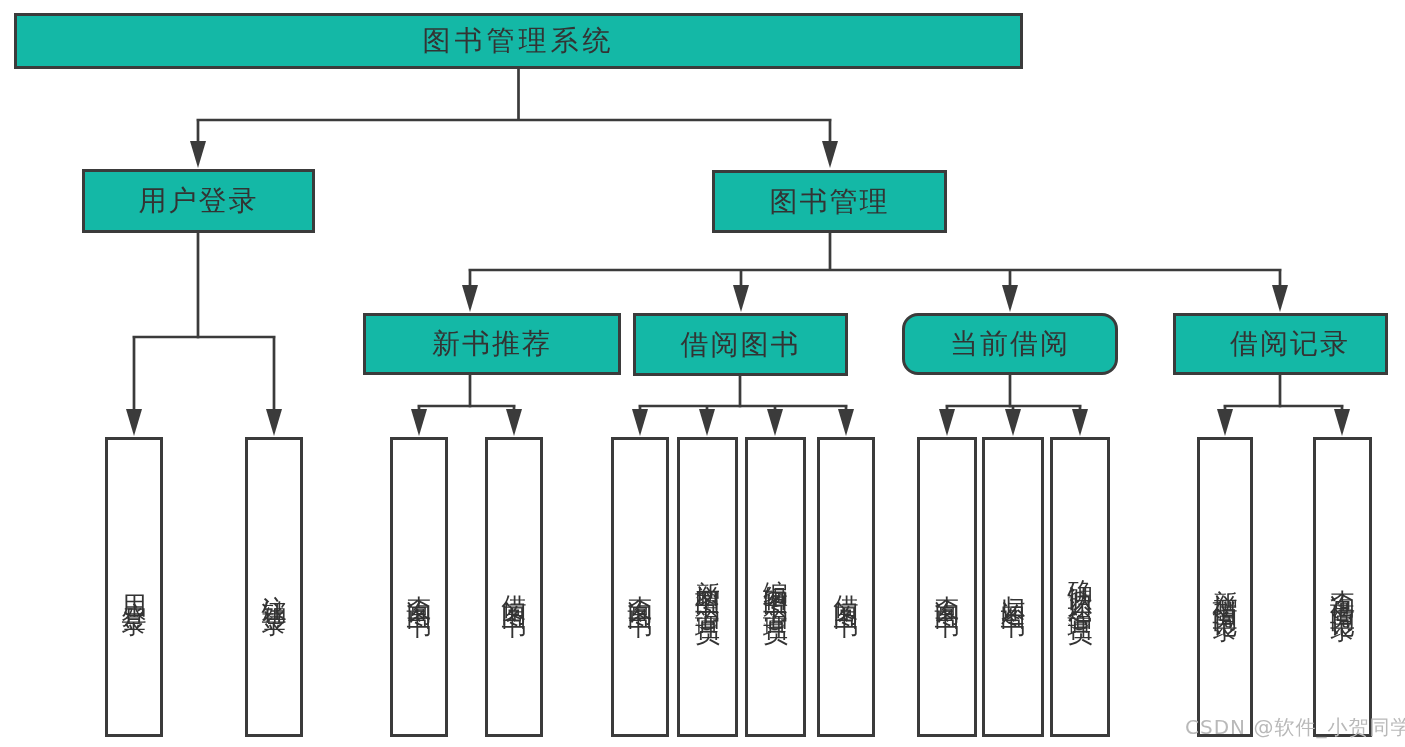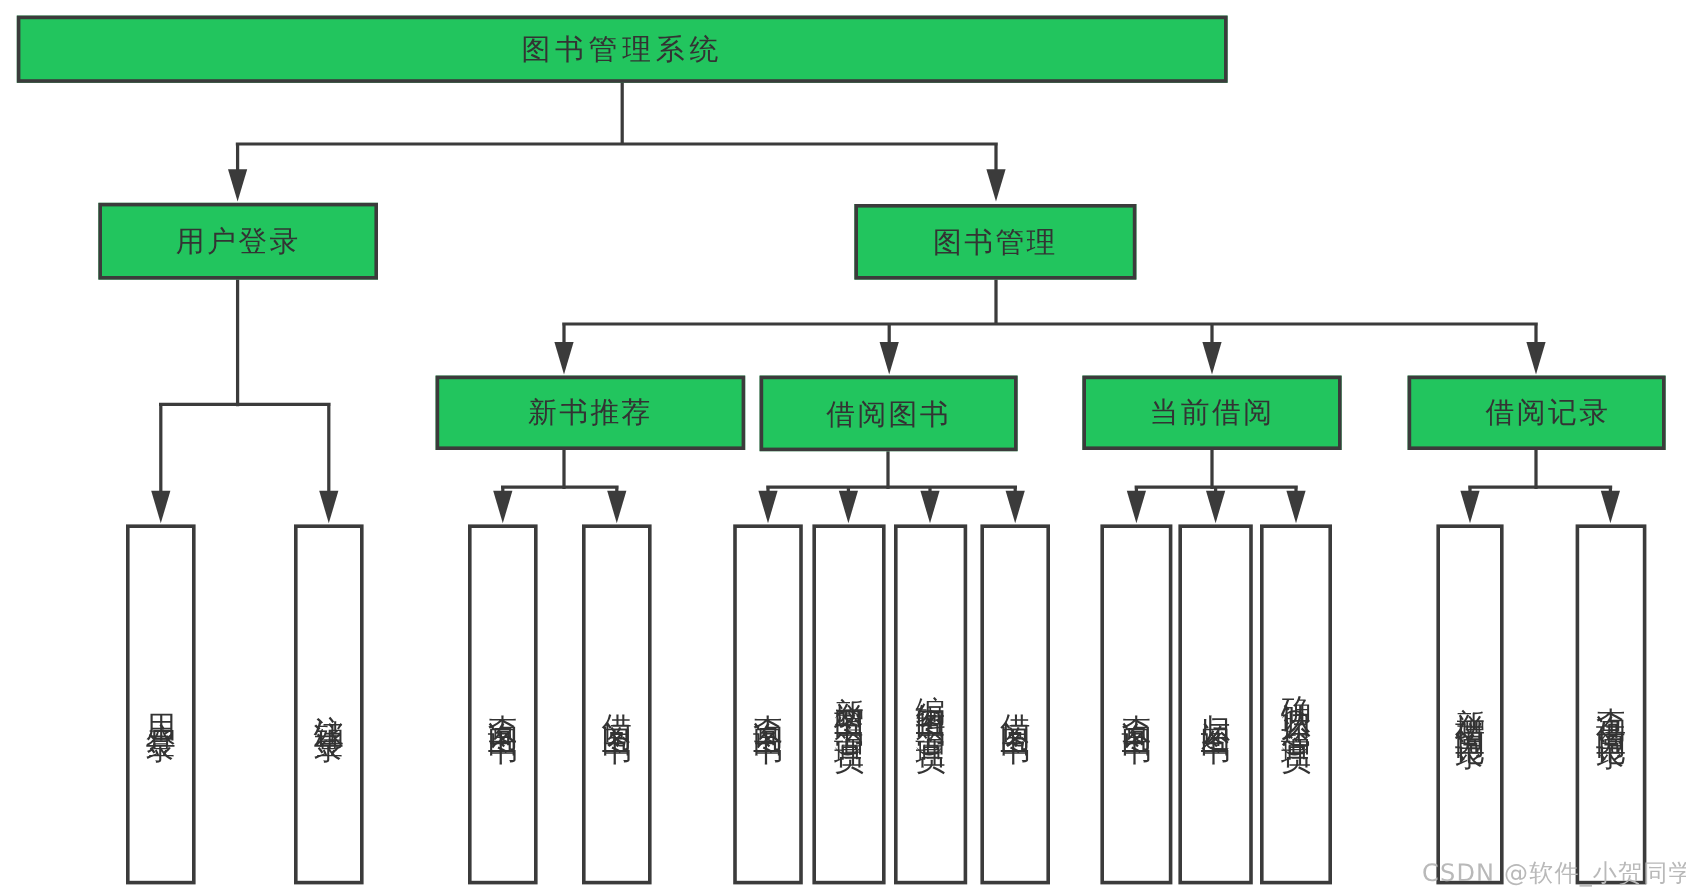--- a/index.html
+++ b/index.html
@@ -22,25 +22,25 @@
     left: 0;
     top: 0;
     width: 1405px;
     height: 747px;
     pointer-events: none;
   }
   .hbox {
     position: absolute;
     box-sizing: border-box;
     border: 3px solid #3b3b3b;
-    background: #22c55e;
+    background: #14b8a6;
     display: flex;
     align-items: center;
     justify-content: center;
-    font-size: 24px;
+    font-size: 28px;
     letter-spacing: 2px;
     color: #333333;
     white-space: nowrap;
   }
   .root-box {
     letter-spacing: 4px;
   }
   .leaf {
     position: absolute;
     top: 437px;
@@ -110,21 +110,21 @@
     </g>
   </svg>
 
   <div class="hbox root-box" style="left:14px; top:13px; width:1009px; height:56px;">图书管理系统</div>
 
   <div class="hbox" style="left:82px; top:169px; width:233px; height:64px;">用户登录</div>
   <div class="hbox" style="left:712px; top:170px; width:235px; height:63px;">图书管理</div>
 
   <div class="hbox" style="left:363px; top:313px; width:258px; height:62px;">新书推荐</div>
   <div class="hbox" style="left:633px; top:313px; width:215px; height:63px;">借阅图书</div>
-  <div class="hbox" style="left:902px; top:313px; width:216px; height:62px;">当前借阅</div>
+  <div class="hbox" style="left:902px; top:313px; width:216px; height:62px;border-radius:16px;">当前借阅</div>
   <div class="hbox" style="left:1173px; top:313px; width:215px; height:62px;padding-left:19px;">借阅记录</div>
 
   <div class="leaf" style="left:105px; width:58px;">
     <span class="vtext">用户登录</span>
   </div>
   <div class="leaf" style="left:245px; width:58px;">
     <span class="vtext">注销登录</span>
   </div>
   <div class="leaf" style="left:390px; width:58px;">
     <span class="vtext">查询图书</span>

